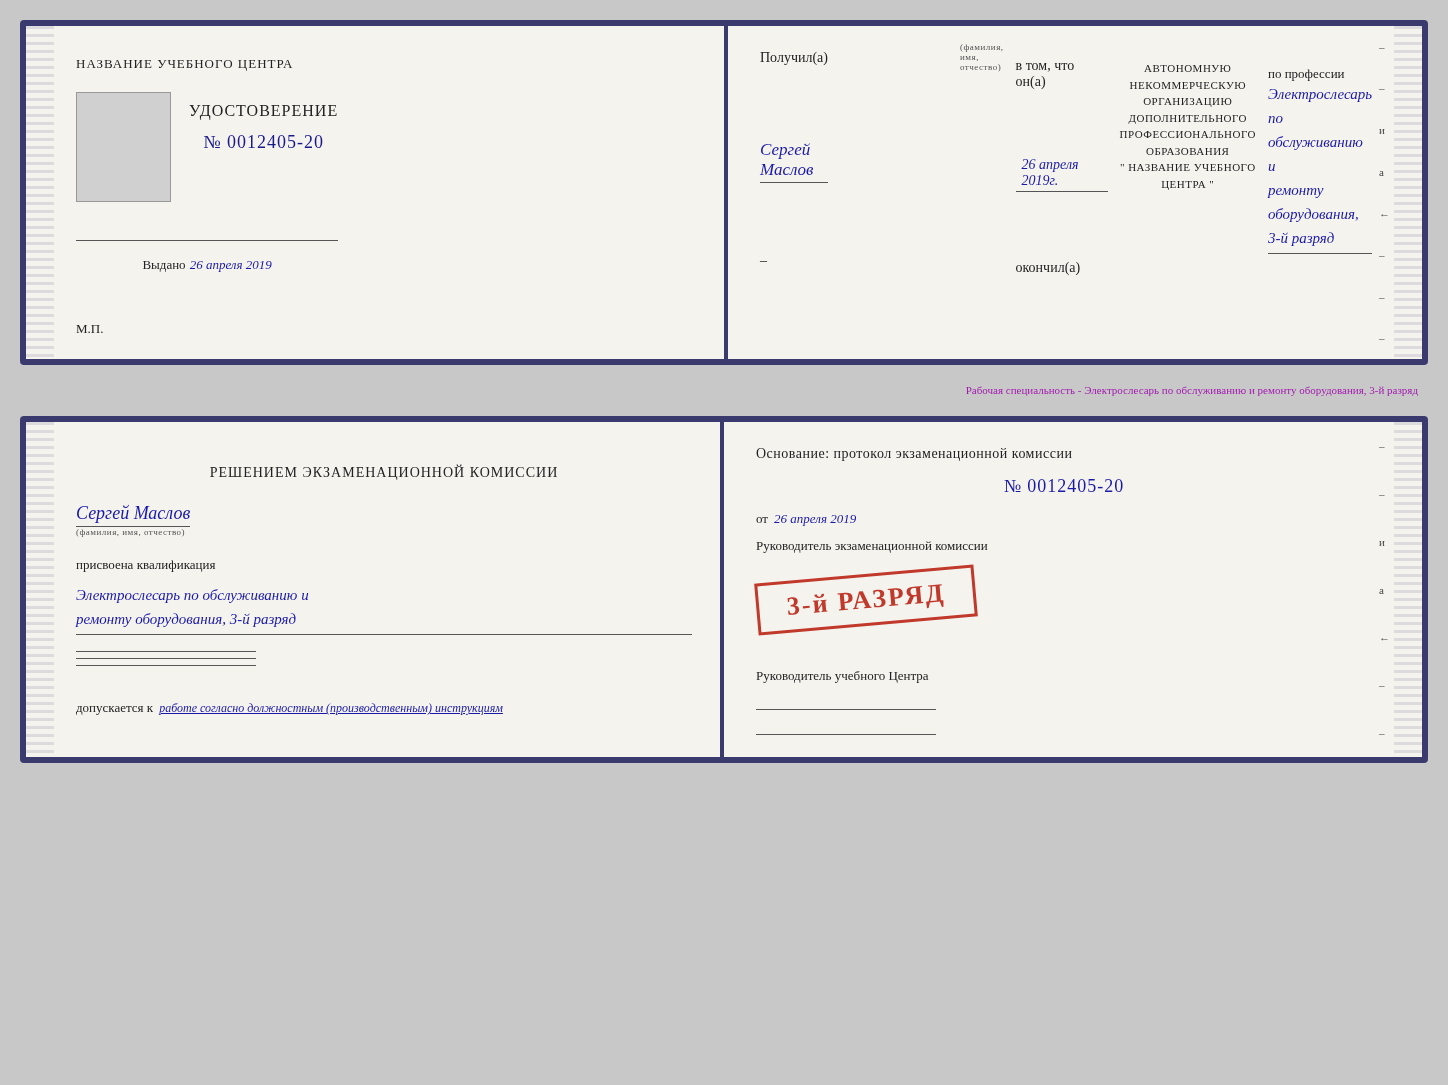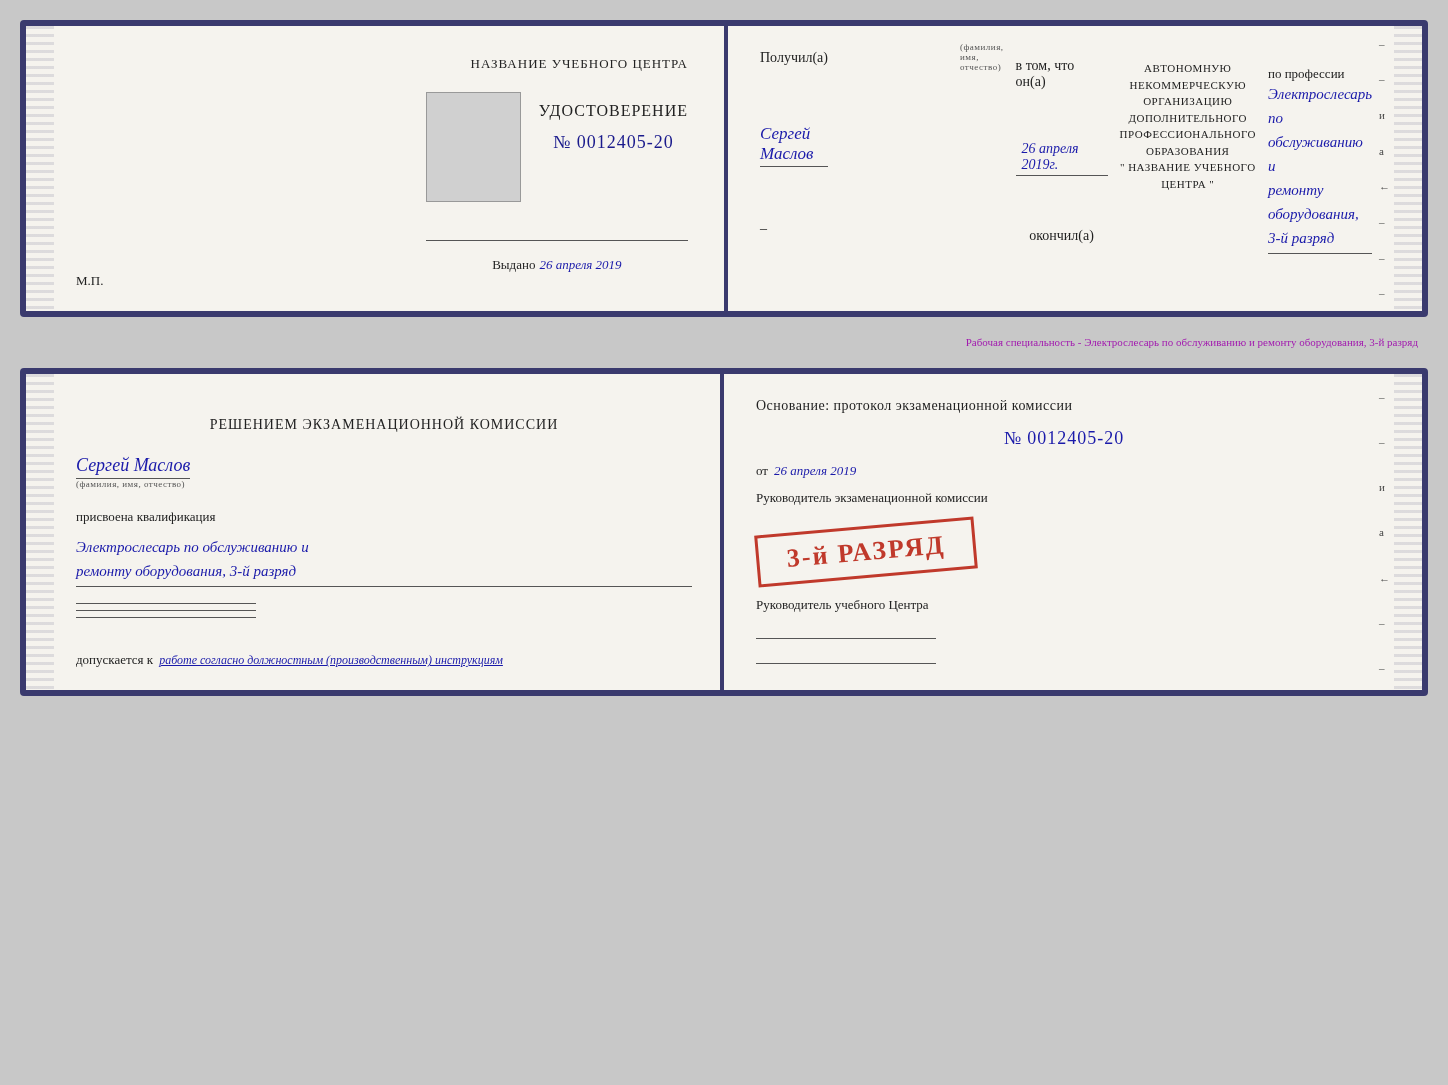--- a/index.html
+++ b/index.html
@@ -68,21 +68,21 @@
         transparent 8px
       );
       pointer-events: none;
       z-index: 1;
     }
 
     
     .cert-top .doc-left {
       display: flex;
       flex-direction: column;
-      align-items: flex-end;
+      align-items: flex-start;
       justify-content: space-between;
       padding: 30px 36px 22px 50px;
     }
 
     .cert-top .doc-right {
       padding: 24px 50px 22px 32px;
       display: flex;
       gap: 12px;
     }
 
@@ -124,20 +124,21 @@
       font-size: 18px;
       color: #1a1a8c;
       text-align: center;
       letter-spacing: 1px;
     }
 
     .mp-line {
       font-size: 13px;
       color: #222;
       align-self: flex-start;
+      margin-top: 48px;
     }
 
     
     .received-line {
       font-size: 14px;
       color: #222;
       margin-bottom: 4px;
     }
 
     .received-name {
@@ -318,21 +319,21 @@
       letter-spacing: 2px;
       transform: rotate(-5deg);
       margin: 8px 0;
       width: 220px;
     }
 
     .head-label {
       font-size: 13px;
       color: #222;
       line-height: 1.4;
-      margin-top: 0;
+      margin-top: 23px;
     }
 
     .sig-line-right {
       border-top: 1px solid #555;
       width: 180px;
       margin-top: 14px;
     }
 
     .side-marks {
       position: absolute;
@@ -396,21 +397,21 @@
     <div class="doc-divider"></div>
 
     <div class="doc-right">
       <div class="inline-flex">
         <span class="received-line">Получил(а)</span>
         <span class="received-name">Сергей Маслов</span>
         <span class="received-line">–</span>
       </div>
       <span class="fio-sub" style="margin-top:-8px; text-align:left; margin-left:120px;">(фамилия, имя, отчество)</span>
 
-      <div class="inline-flex" style="margin-top:8px;justify-content:center;">
+      <div class="inline-flex" style="margin-top:8px;">
         <span class="inthat-line">в том, что он(а)</span>
         <span class="date-handwritten">26 апреля 2019г.</span>
         <span class="finished-word">окончил(а)</span>
       </div>
 
       <div class="org-text" style="margin-top:10px;">
         <div>АВТОНОМНУЮ НЕКОММЕРЧЕСКУЮ ОРГАНИЗАЦИЮ</div>
         <div>ДОПОЛНИТЕЛЬНОГО ПРОФЕССИОНАЛЬНОГО ОБРАЗОВАНИЯ</div>
         <div>" НАЗВАНИЕ УЧЕБНОГО ЦЕНТРА "</div>
       </div>

